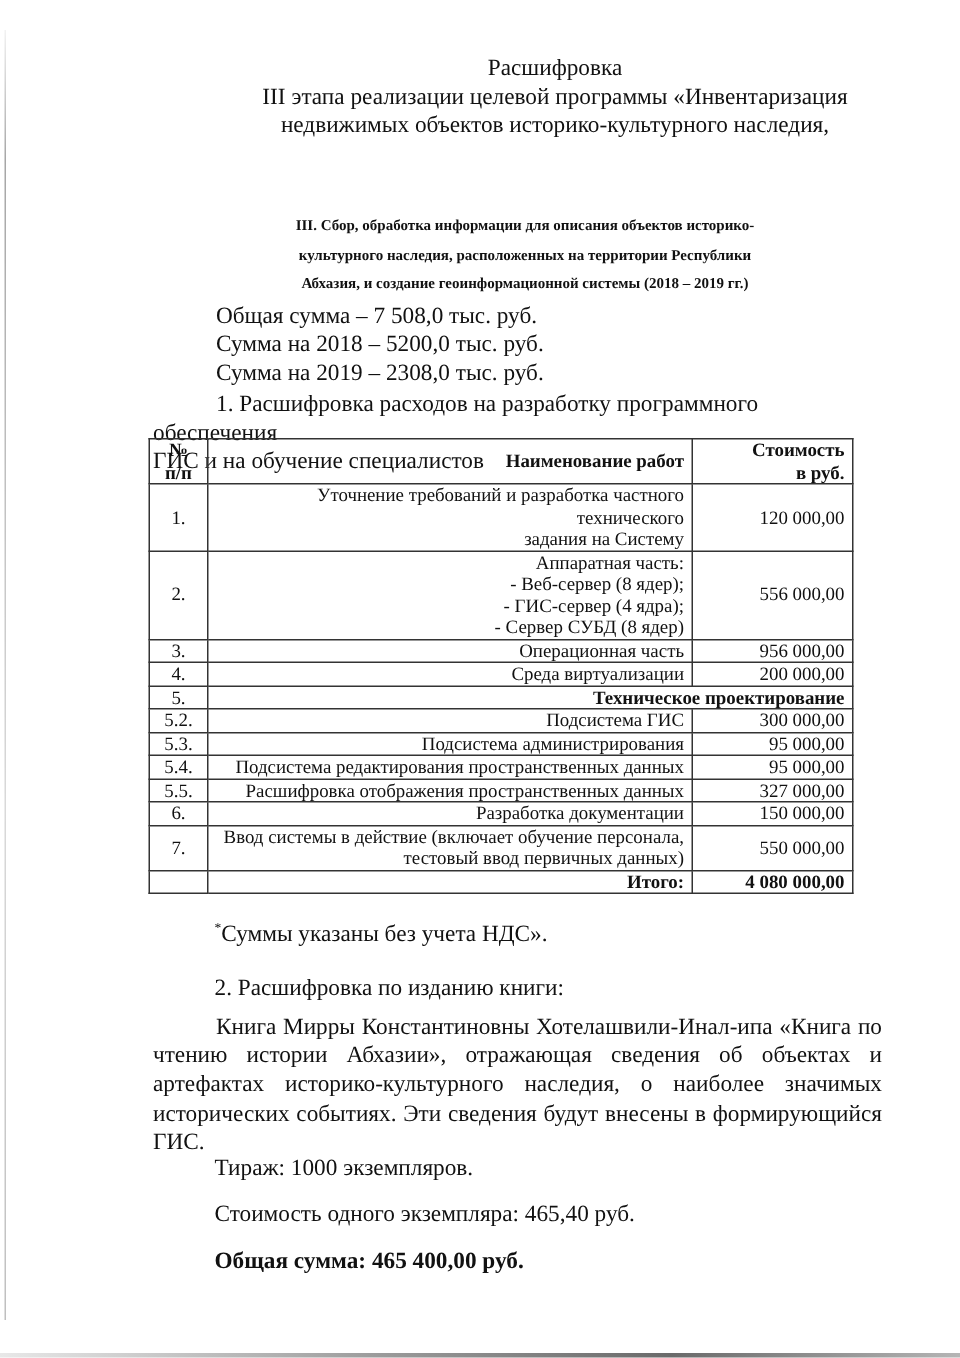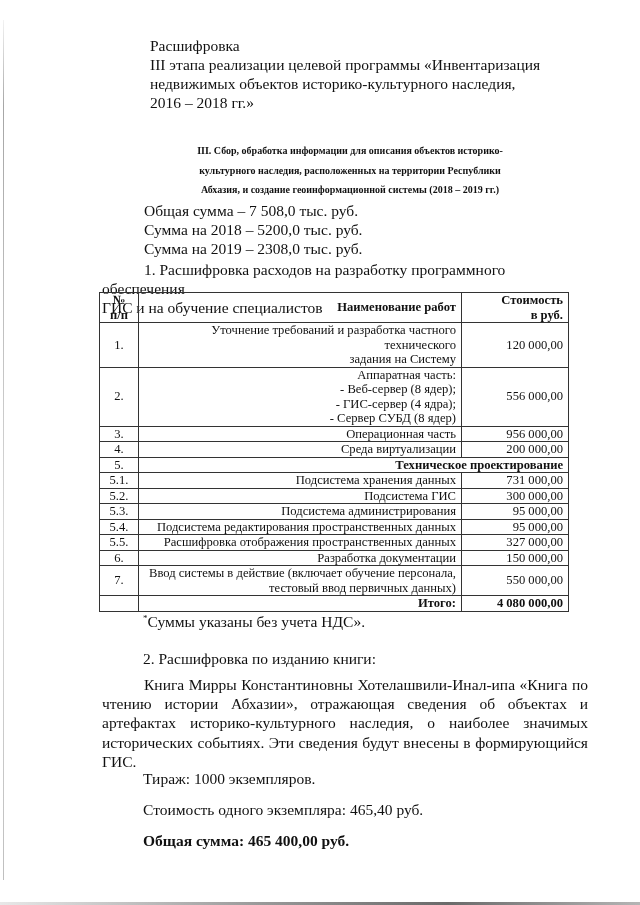--- a/index.html
+++ b/index.html
@@ -11,21 +11,21 @@
   .scan-edge-left {
     position: absolute; left: 3px; top: 20px; width: 1px; height: 860px;
     background: linear-gradient(to bottom, rgba(0,0,0,0.05), rgba(0,0,0,0.35) 10%, rgba(0,0,0,0.15) 60%, rgba(0,0,0,0.25));
   }
   .scan-edge-bottom {
     position: absolute; left: 0; bottom: 0; width: 640px; height: 3px;
     background: linear-gradient(to right, #e8e8e8, #9a9a9a 40%, #6a6a6a 70%, #b5b5b5);
   }
   .header-block {
     position: absolute; right: 50px; top: 36px; width: 440px;
-    text-align: left; font-size: 15.5px; line-height: 19px;
+    text-align: center; font-size: 15.5px; line-height: 19px;
   }
   .section-title {
     position: absolute; left: 110px; top: 141px; width: 480px;
     text-align: center; font-weight: bold; font-size: 10px; line-height: 19.5px;
   }
   .sums {
     position: absolute; left: 144px; top: 201px; font-size: 15.5px; line-height: 19px;
   }
   .para1 {
     position: absolute; left: 102px; top: 260px; width: 486px;
@@ -63,21 +63,20 @@
 </head>
 <body>
 
 <div class="scan-edge-left"></div>
 <div class="scan-edge-bottom"></div>
 
 <div class="header-block">
   <div>Расшифровка</div>
   <div>III этапа реализации целевой программы «Инвентаризация</div>
   <div>недвижимых объектов историко-культурного наследия,</div>
-  <div>2016 – 2018 гг.»</div>
 </div>
 
 <div class="section-title">
   <div>III. Сбор, обработка информации для описания объектов историко-</div>
   <div>культурного наследия, расположенных на территории Республики</div>
   <div>Абхазия, и создание геоинформационной системы (2018 – 2019 гг.)</div>
 </div>
 
 <div class="sums">
   <div>Общая сумма – 7 508,0 тыс. руб.</div>
@@ -137,27 +136,20 @@
         </td>
         <td class="c-cost">200 000,00</td>
       </tr>
       <tr>
         <td class="c-num">5.</td>
         <td class="c-name bold" colspan="2">
           <div>Техническое проектирование</div>
         </td>
       </tr>
       <tr>
-        <td class="c-num">5.1.</td>
-        <td class="c-name">
-          <div>Подсистема хранения данных</div>
-        </td>
-        <td class="c-cost">731 000,00</td>
-      </tr>
-      <tr>
         <td class="c-num">5.2.</td>
         <td class="c-name">
           <div>Подсистема ГИС</div>
         </td>
         <td class="c-cost">300 000,00</td>
       </tr>
       <tr>
         <td class="c-num">5.3.</td>
         <td class="c-name">
           <div>Подсистема администрирования</div>

